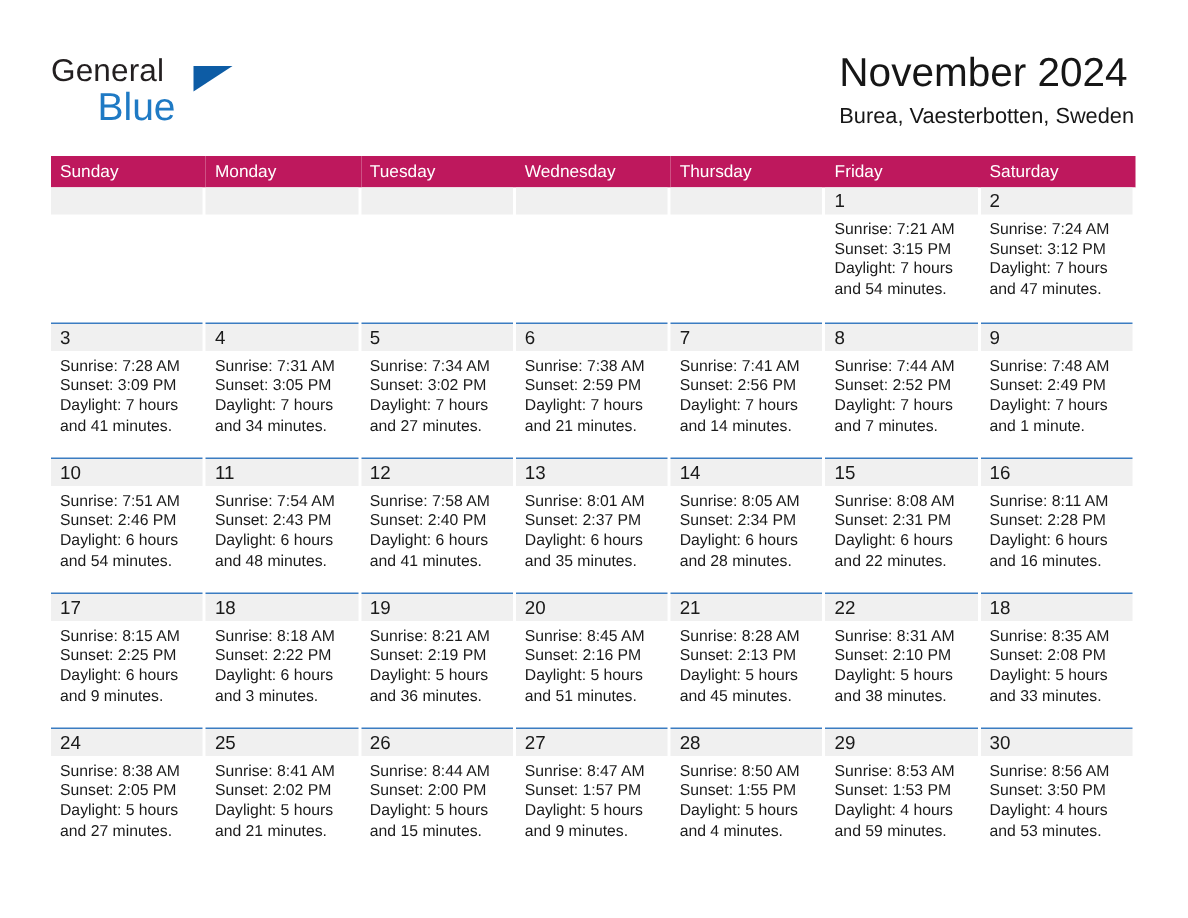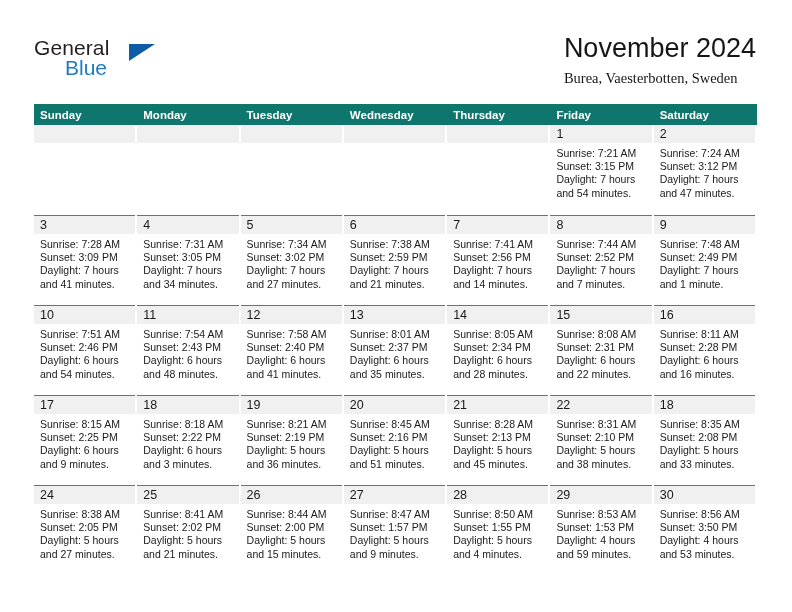--- a/index.html
+++ b/index.html
@@ -42,21 +42,21 @@
     top: 0;
     font-size: 21px;
     letter-spacing: .1px;
     color: #231f20;
     font-family: "Liberation Sans", sans-serif;
   }
   .logo-blue {
     position: absolute;
     left: 31px;
     top: 20px;
-    font-size: 21px;
+    font-size: 26px;
     color: #1f7ac4;
     font-family: "Liberation Sans", sans-serif;
   }
   .logo-tri {
     position: absolute;
     left: 95px;
     top: 8px;
     width: 0;
     height: 0;
     border-left: 26px solid #0d5ca5;
@@ -74,37 +74,36 @@
     line-height: 32px;
     font-weight: normal;
     white-space: nowrap;
   }
   .cal-sub {
     margin-top: 5px;
     font-size: 14.5px;
     color: #161616;
     line-height: 18px;
     white-space: nowrap;
-    font-family: Liberation Serif, serif;
   }
 
   
   .cal {
     position: absolute;
     left: 34px;
     top: 104px;
     width: 723px;
     border-collapse: collapse;
     table-layout: fixed;
   }
   .cal th {
-    background: #0f766e;
+    background: #be185d;
     color: #ffffff;
     font-size: 11.5px;
-    font-weight: bold;
+    font-weight: normal;
     text-align: left;
     padding: 4px 0 4px 6px;
     height: 13px;
     border: none;
   }
   .cal td {
     width: 103.28px;
     height: 90px;
     vertical-align: top;
     padding: 0;

